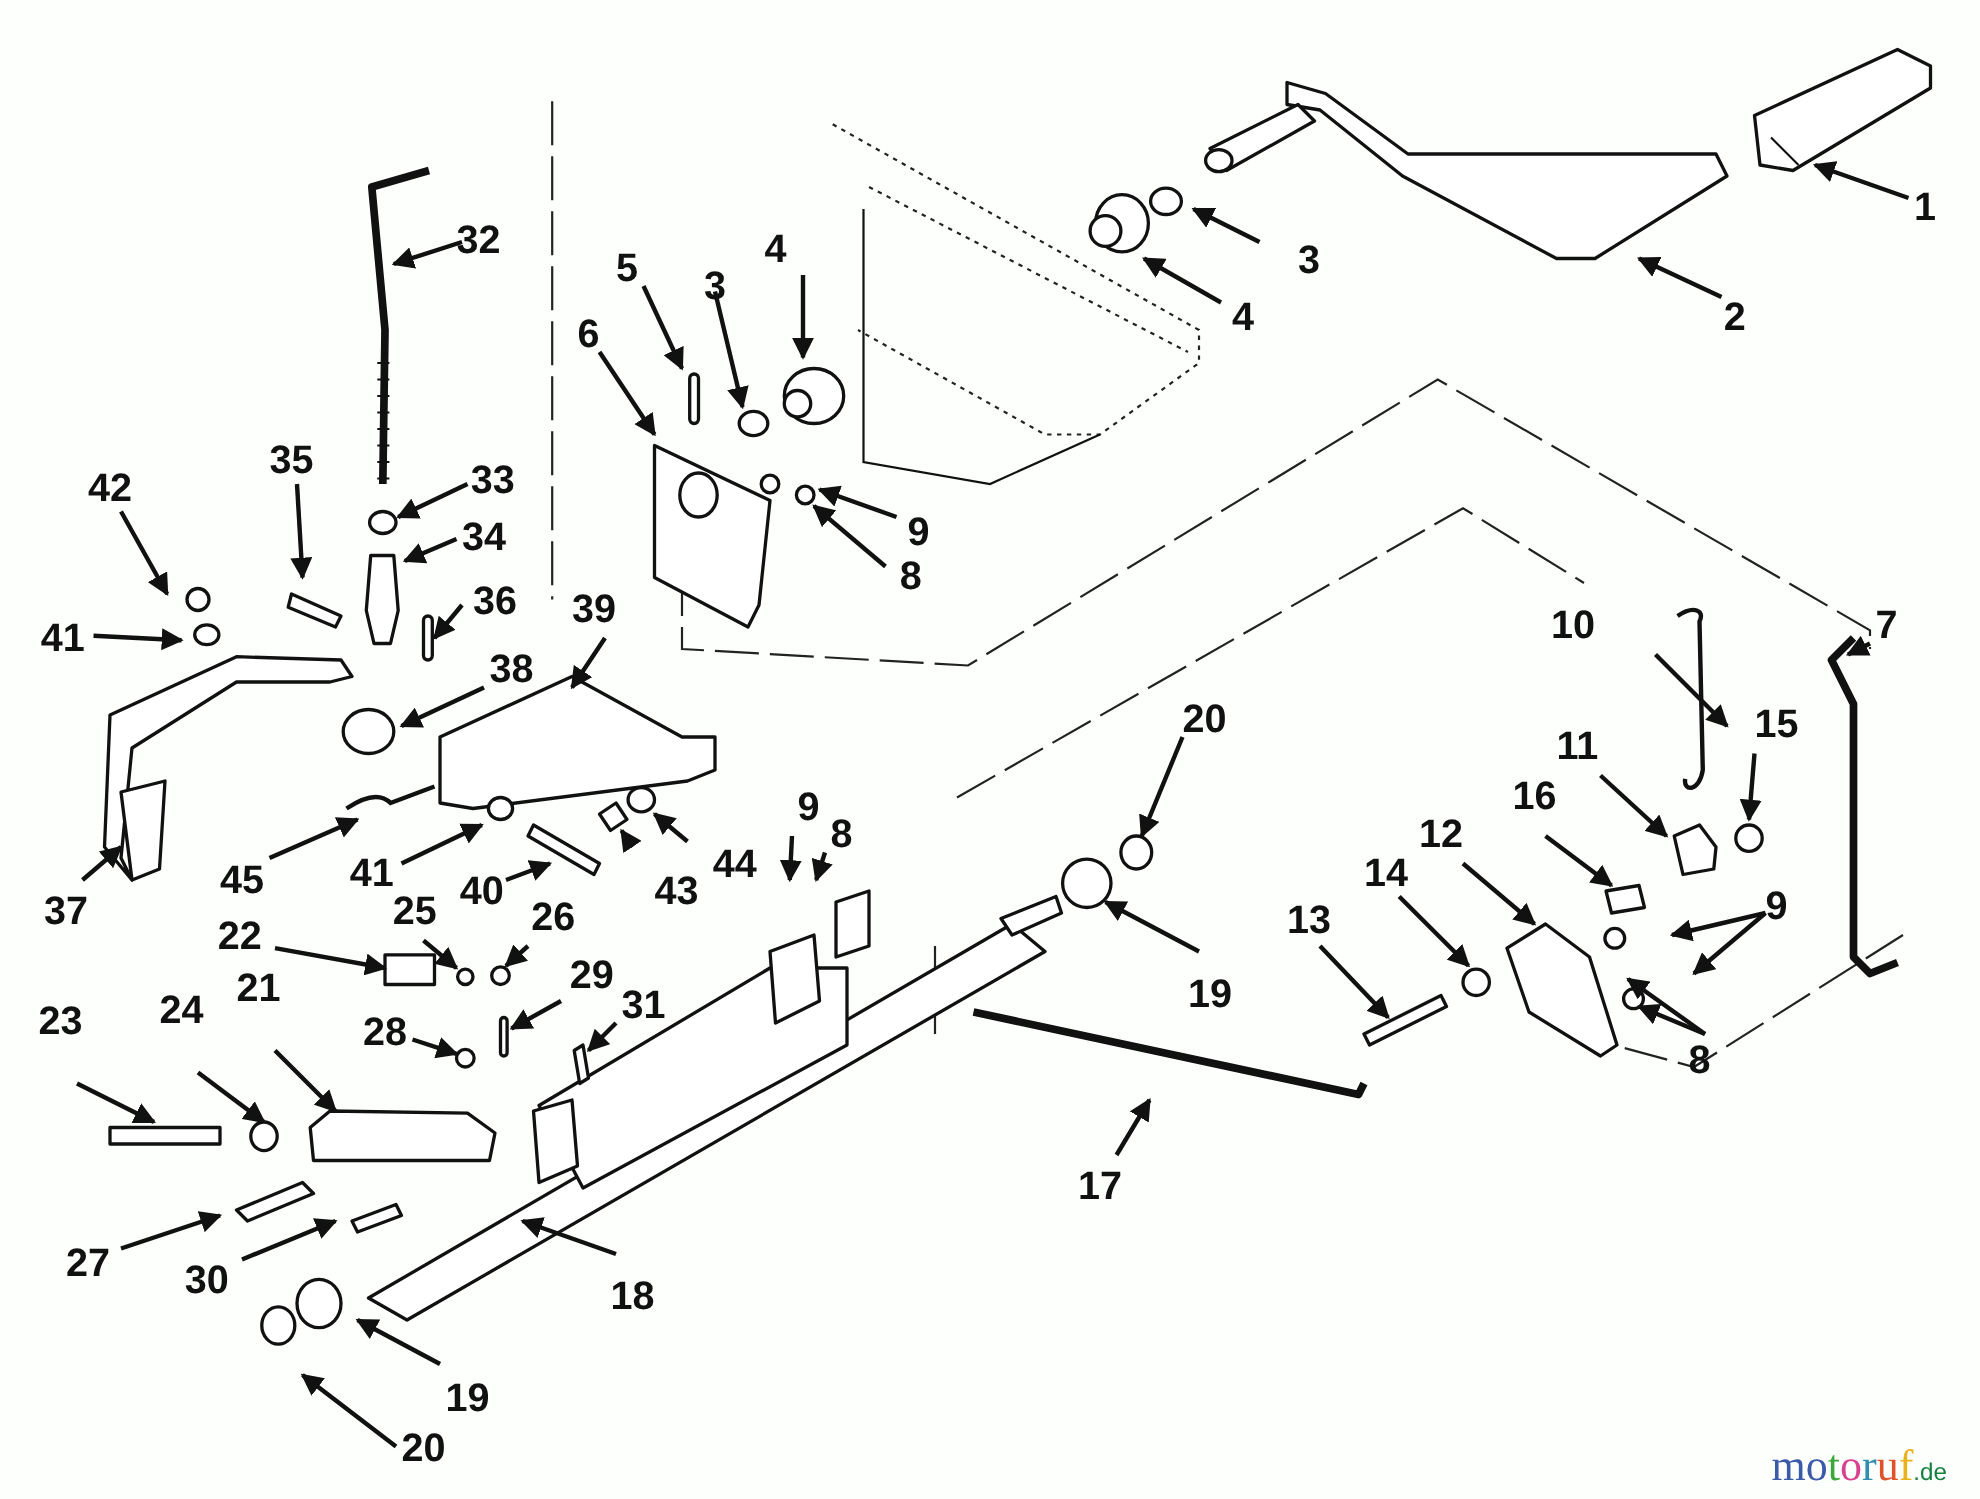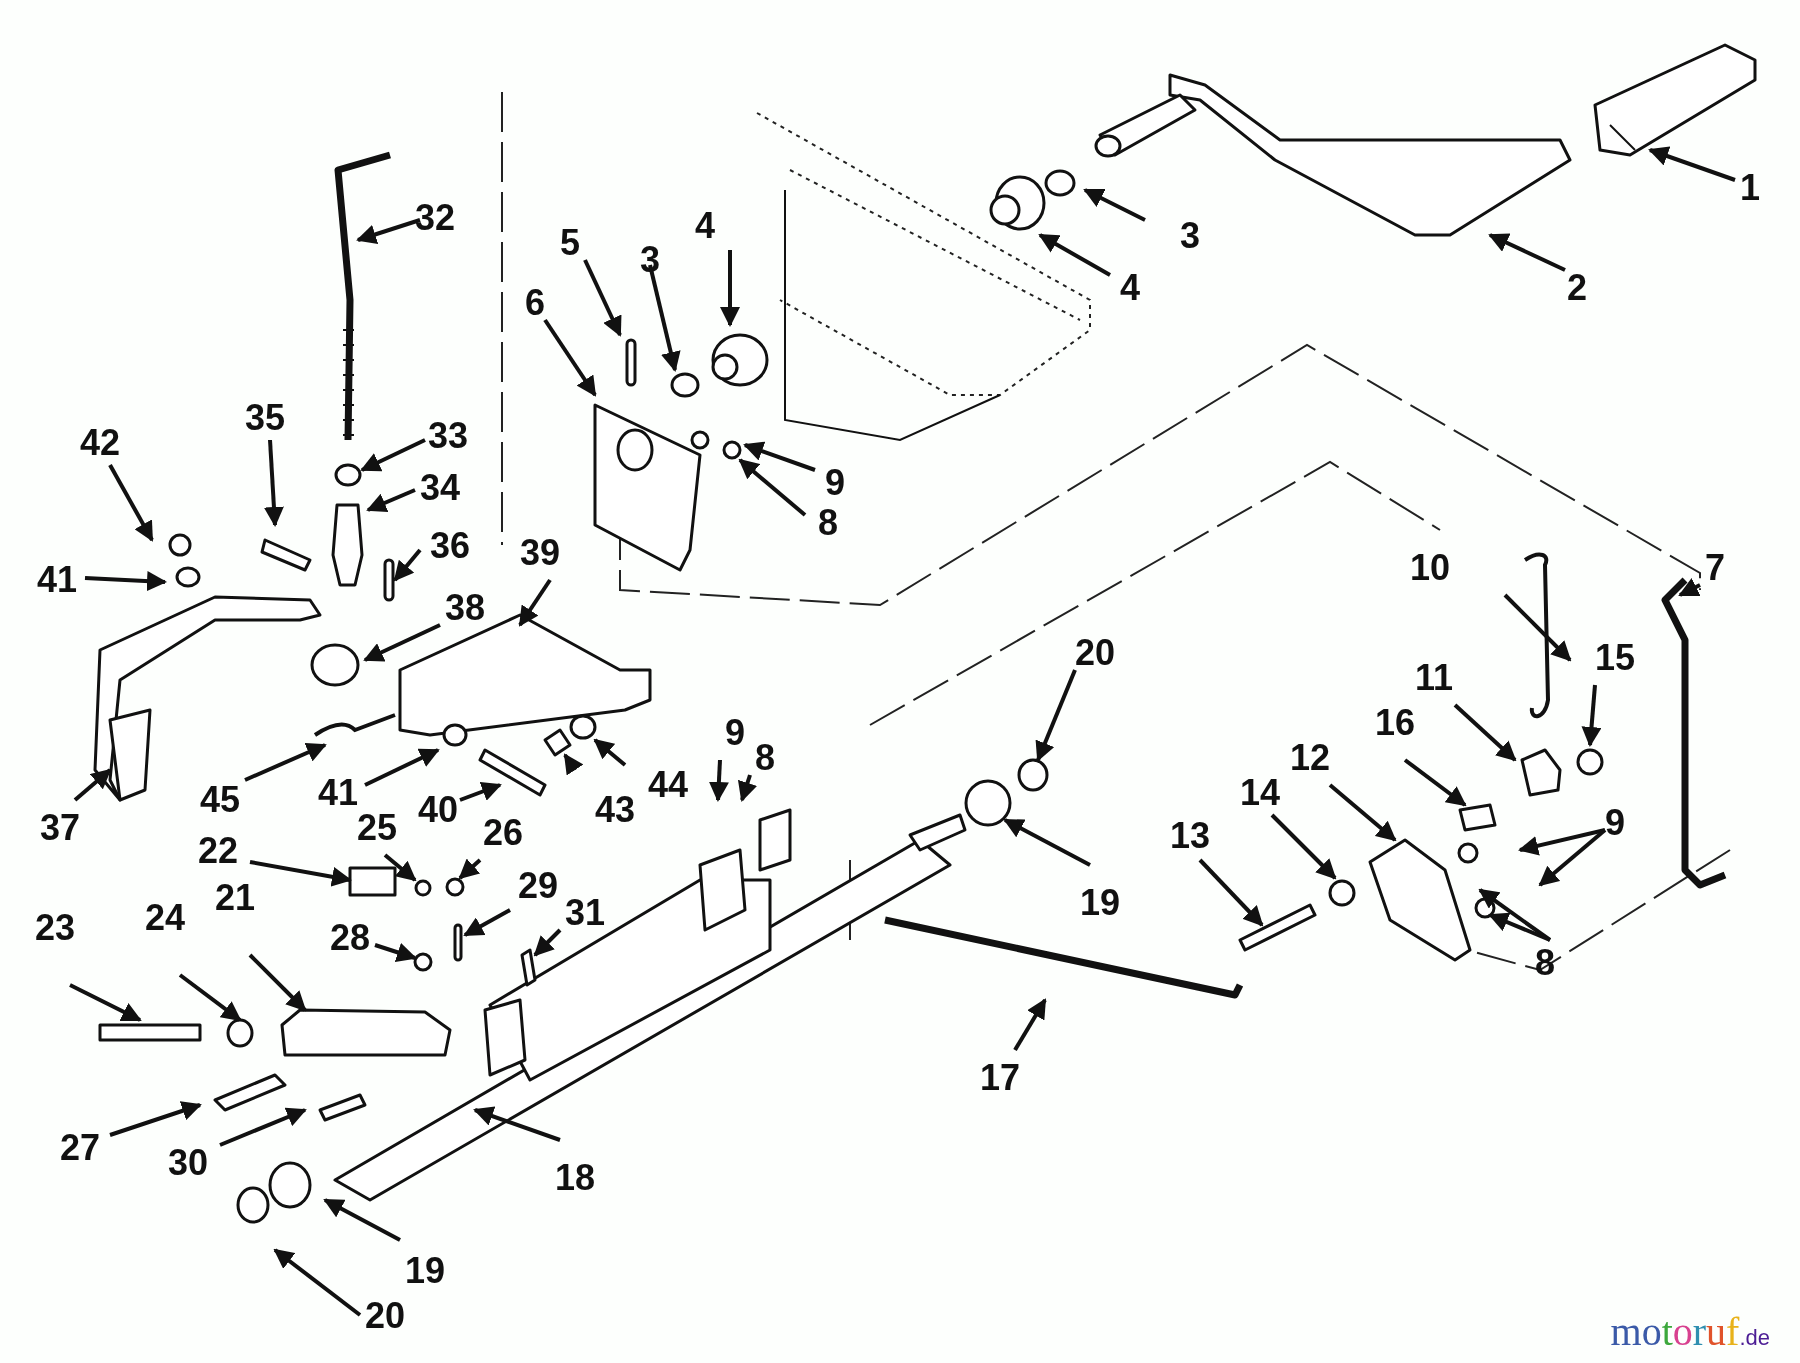--- a/index.html
+++ b/index.html
@@ -6,21 +6,21 @@
   #canvas{position:relative;width:1800px;height:1363px;background:#fdfffd;overflow:hidden;}
   svg{position:absolute;left:0;top:0;}
   .lbl{font-family:"Liberation Sans",sans-serif;font-weight:bold;font-size:36px;fill:#111;}
   .part{fill:#fff;stroke:#111;stroke-width:3;stroke-linejoin:round;}
   .thin{fill:none;stroke:#111;stroke-width:2;}
   .dash{fill:none;stroke:#222;stroke-width:2;stroke-dasharray:40 10;}
   .dot{fill:none;stroke:#222;stroke-width:2;stroke-dasharray:4 5;}
   .arrow{stroke:#111;stroke-width:4;fill:none;}
   #watermark{position:absolute;right:30px;bottom:8px;font-family:"Liberation Serif",serif;font-size:40px;}
   #watermark span{font-family:"Liberation Serif",serif;text-align:right;}
-  #watermark .tld{font-family:"Liberation Sans",sans-serif;font-size:22px;color:#4c1d95;}
+  #watermark .tld{font-family:"Liberation Sans",sans-serif;font-size:22px;color:#15803d;}
 </style>
 </head>
 <body>
 
 <div id="canvas">
 <svg id="dg" width="1800" height="1363" viewBox="0 0 1800 1363">
   <defs>
     <marker id="ah" viewBox="0 0 10 10" refX="9" refY="5" markerWidth="5" markerHeight="5" orient="auto">
       <path d="M0,0 L10,5 L0,10 z" fill="#111"></path>
     </marker>

